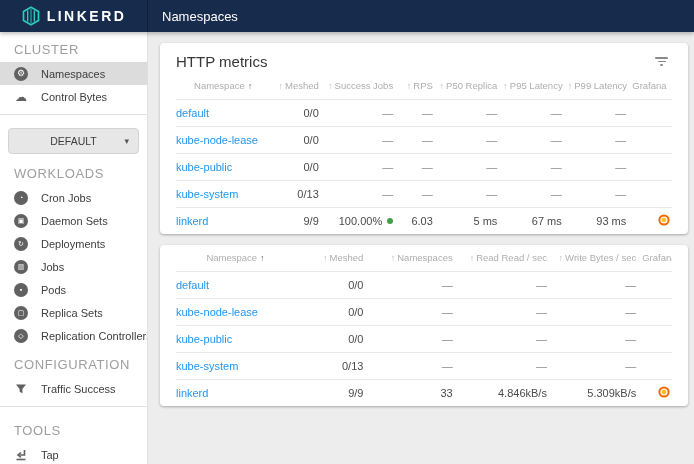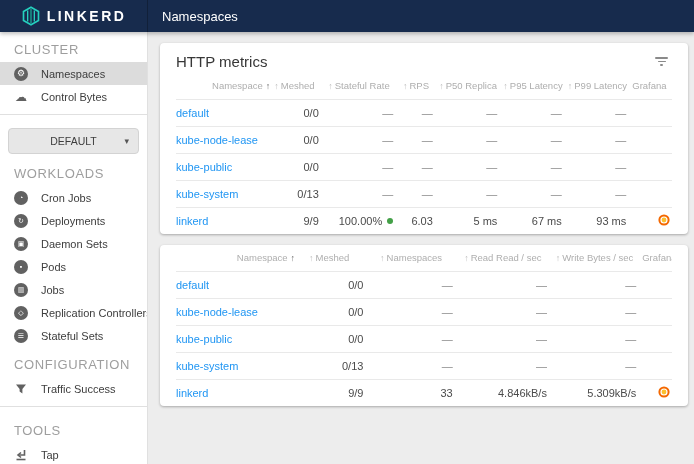--- a/index.html
+++ b/index.html
@@ -51,22 +51,22 @@
   .filter-icon { display:inline-flex; flex-direction:column; align-items:center;
     gap:2px; padding:4px; cursor:pointer; }
   .filter-icon span { display:block; height:1.6px; background:#8a8a8a; border-radius:1px; }
   .filter-icon span:nth-child(1){ width:13px; }
   .filter-icon span:nth-child(2){ width:8px; }
   .filter-icon span:nth-child(3){ width:3px; }
 
   table { width:calc(100% - 32px); margin:0 16px; border-collapse:collapse;
     table-layout:fixed; }
   th { font-size:9.5px; font-weight:400; color:#aeaeae; height:26px;
-    padding-right:6px; white-space:nowrap; overflow:hidden; cursor:pointer; }
-  th.left { text-align:right; padding-right:0; }
+    text-align:right; padding-right:6px; white-space:nowrap; overflow:hidden; cursor:pointer; }
+  th.left { text-align:center; padding-right:0; }
   td { font-size:11px; color:#4a4a4a; height:27px; border-top:1px solid #e9e9e9;
     text-align:right; padding-right:6px; vertical-align:middle; white-space:nowrap; }
   td.left { text-align:left; padding-right:0; }
   .sort-arrow { color:#c0c0c0; font-size:9px; margin-right:2px; }
   .sort-arrow.active { color:#6f6f6f; margin-left:3px; margin-right:0; }
   a.ns-link { color:#2196F3; text-decoration:none; font-size:11px; cursor:pointer; }
   .dot { display:inline-block; width:6px; height:6px; border-radius:50%;
     background:#43A047; margin-left:5px; vertical-align:1px; }
   .dash { color:#8a8a8a; }
   .grafana-cell { padding-right:2px; }
@@ -113,53 +113,53 @@
   <div class="section-label">WORKLOADS</div>
 
   <div class="side-item">
     <span class="cicon">
         <i>◔</i>
       </span>
     <span class="label">Cron Jobs</span>
   </div>
   <div class="side-item">
     <span class="cicon">
+        <i>▣</i>
+      </span>
+    <span class="label">Daemon Sets</span>
+  </div>
+  <div class="side-item">
+    <span class="cicon">
         <i>↻</i>
       </span>
     <span class="label">Deployments</span>
   </div>
   <div class="side-item">
     <span class="cicon">
-        <i>▣</i>
-      </span>
-    <span class="label">Daemon Sets</span>
+        <i>▥</i>
+      </span>
+    <span class="label">Jobs</span>
   </div>
   <div class="side-item">
     <span class="cicon">
         <i>▪</i>
       </span>
     <span class="label">Pods</span>
   </div>
   <div class="side-item">
     <span class="cicon">
-        <i>▥</i>
-      </span>
-    <span class="label">Jobs</span>
+        <i>▢</i>
+      </span>
+    <span class="label">Replica Sets</span>
   </div>
   <div class="side-item">
     <span class="cicon">
         <i>◇</i>
       </span>
     <span class="label">Replication Controllers</span>
-  </div>
-  <div class="side-item">
-    <span class="cicon">
-        <i>☰</i>
-      </span>
-    <span class="label">Stateful Sets</span>
   </div>
 
   <div class="section-label">CONFIGURATION</div>
 
   <div class="side-item">
     <svg class="glyph-icon" width="14" height="14" viewBox="0 0 14 14">
       <path d="M2 2.5 H12 L8.4 7 V11.5 L5.6 9.6 V7 Z" fill="#616161"></path>
     </svg>
     <span class="label">Traffic Success</span>
   </div>
@@ -198,21 +198,21 @@
           <col style="width:8%">
         <col style="width:13%">
           <col style="width:13%">
           <col style="width:13%">
           <col style="width:8%">
       </colgroup>
       <thead>
         <tr>
           <th class="left"><span>Namespace</span><span class="sort-arrow active">↑</span></th>
           <th><span class="sort-arrow">↑</span><span>Meshed</span></th>
-          <th><span class="sort-arrow">↑</span><span>Stateful Rate</span></th>
+          <th><span class="sort-arrow">↑</span><span>Success Jobs</span></th>
           <th><span class="sort-arrow">↑</span><span>RPS</span></th>
           <th><span class="sort-arrow">↑</span><span>P50 Replica</span></th>
           <th><span class="sort-arrow">↑</span><span>P95 Latency</span></th>
           <th><span class="sort-arrow">↑</span><span>P99 Latency</span></th>
           <th><span>Grafana</span></th>
         </tr>
       </thead>
       <tbody>
         <tr>
           <td class="left"><a class="ns-link">default</a></td>

